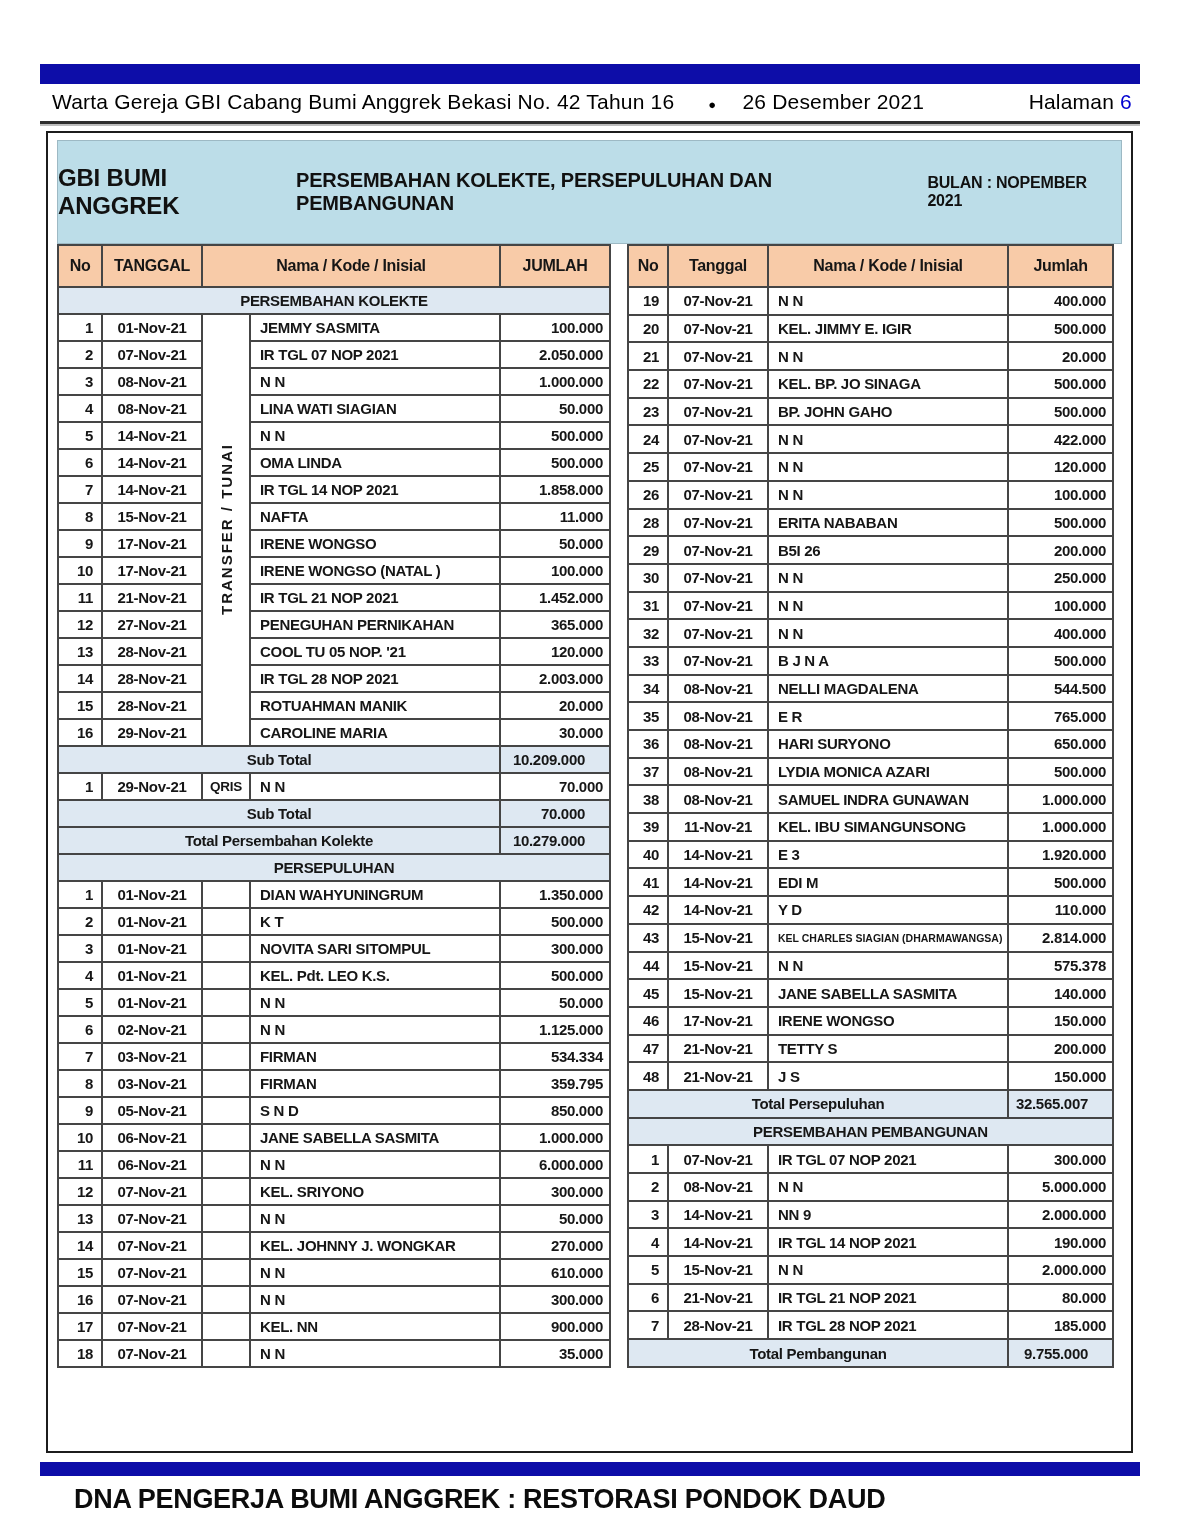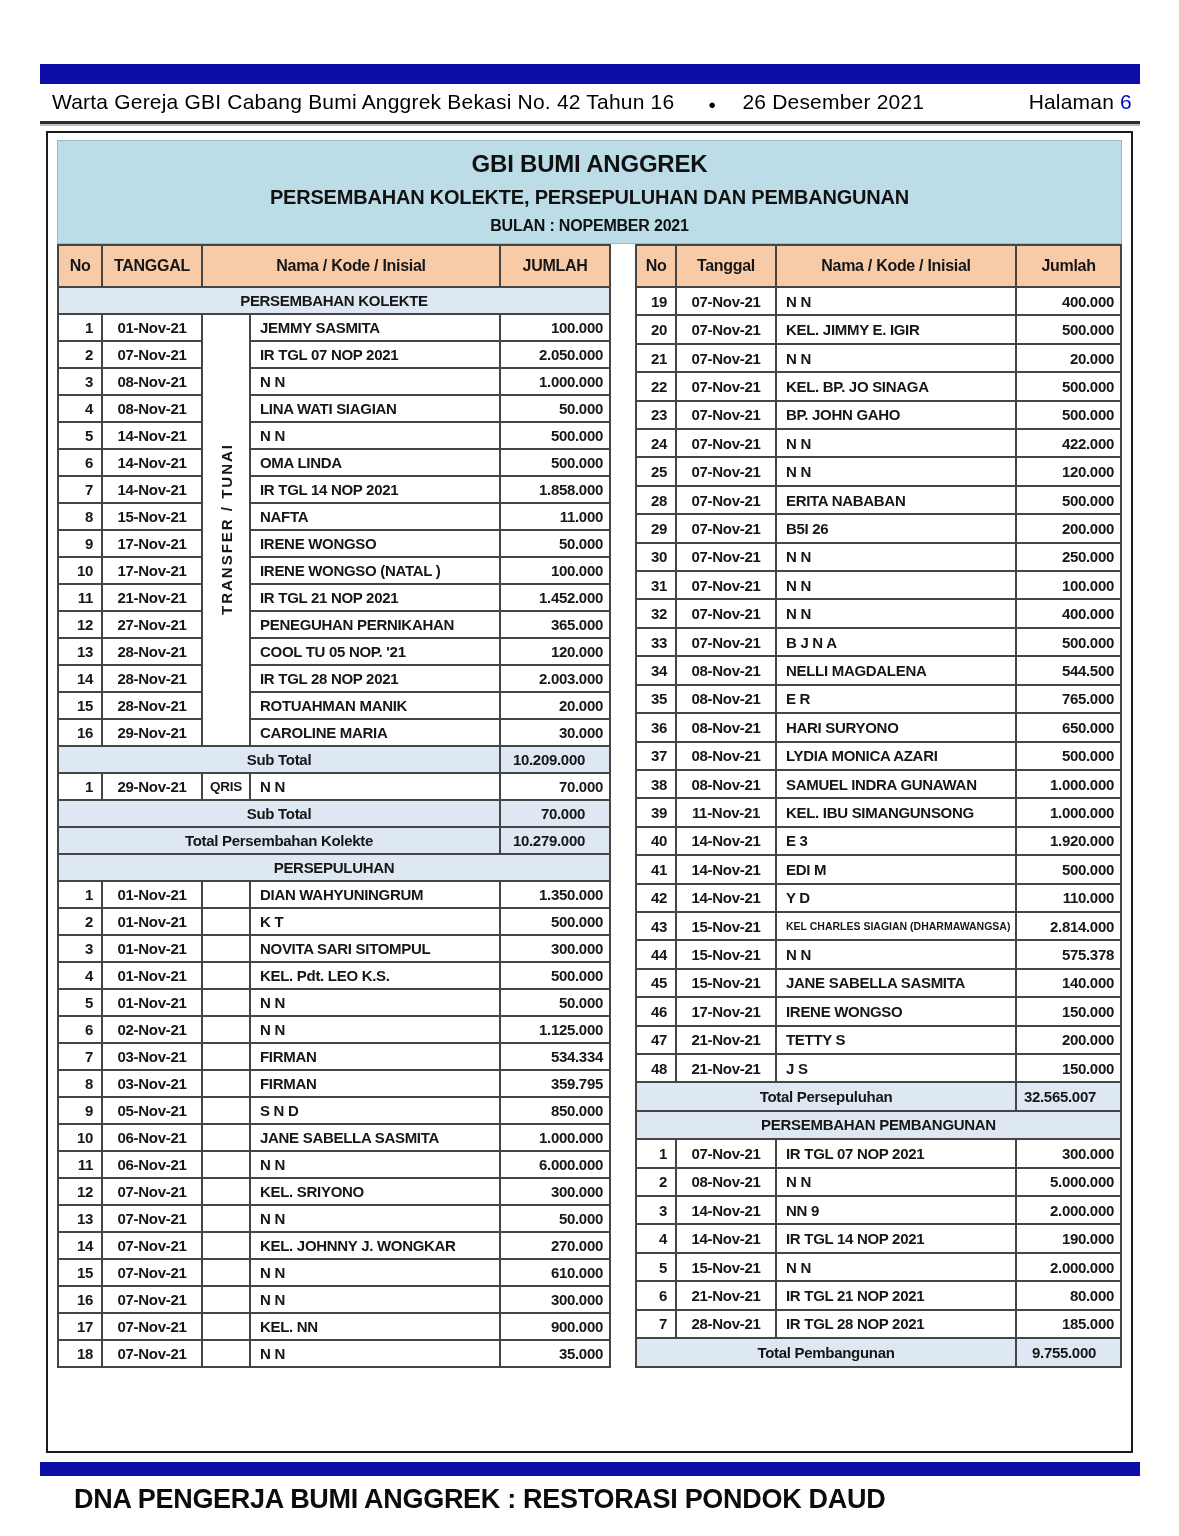--- a/index.html
+++ b/index.html
@@ -18,26 +18,26 @@
   .masthead .m-date{white-space:nowrap;}
   .masthead .m-page{margin-left:auto;white-space:nowrap;}
   .masthead .m-pagenum{color:#0000d0;}
   .page-rule{position:absolute;left:40px;top:121px;width:1100px;height:3px;background:#2e2e2e;box-shadow:0 2px 0 #bdbdbd;}
   .sheet{
     position:absolute;left:46px;top:131px;width:1087px;height:1322px;
     border:2px solid #1c1c1c;box-sizing:border-box;background:#fff;padding:7px 9px 0 9px;
   }
   .title-block{
     background:#bcdde8;border:1px solid #9db9c4;height:102px;
-    display:flex;flex-direction:column;justify-content:center;align-items:center;gap:8px;
+    display:flex;flex-direction:row;justify-content:center;align-items:center;gap:8px;
   }
   .title-block .t1{font-size:24px;font-weight:700;letter-spacing:-0.2px;}
   .title-block .t2{font-size:20px;font-weight:700;letter-spacing:-0.2px;}
   .title-block .t3{font-size:16px;font-weight:700;letter-spacing:-0.2px;}
-  .columns{display:flex;gap:24px;margin-top:0;}
+  .columns{display:flex;gap:16px;margin-top:0;}
   table{border-collapse:collapse;table-layout:fixed;}
   td,th{
     border:2px solid #454545;height:27px;padding:0;overflow:hidden;white-space:nowrap;
     font-weight:700;font-size:15px;letter-spacing:-0.3px;color:#161616;box-sizing:border-box;
   }
   th{background:#f8cba8;height:42px;text-align:center;font-size:16px;}
   .t-left{width:552px;}
   .t-right{width:485px;}
   td.c-no{text-align:right;padding-right:8px;}
   td.c-date{text-align:center;}
@@ -397,20 +397,26 @@
             <td class="c-name">N N</td>
             <td class="c-amt">422.000</td>
           </tr>
           <tr>
             <td class="c-no">25</td>
             <td class="c-date">07-Nov-21</td>
             <td class="c-name">N N</td>
             <td class="c-amt">120.000</td>
           </tr>
           <tr>
+            <td class="c-no">26</td>
+            <td class="c-date">07-Nov-21</td>
+            <td class="c-name">N N</td>
+            <td class="c-amt">100.000</td>
+          </tr>
+          <tr>
             <td class="c-no">28</td>
             <td class="c-date">07-Nov-21</td>
             <td class="c-name">ERITA NABABAN</td>
             <td class="c-amt">500.000</td>
           </tr>
           <tr>
             <td class="c-no">29</td>
             <td class="c-date">07-Nov-21</td>
             <td class="c-name">B5I 26</td>
             <td class="c-amt">200.000</td>

